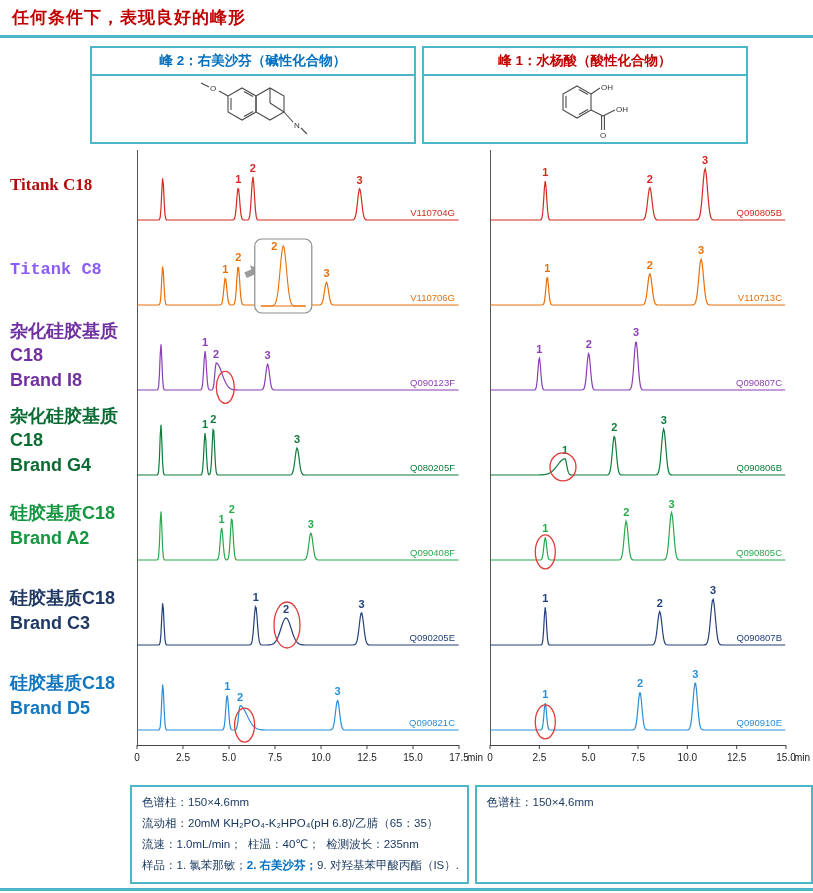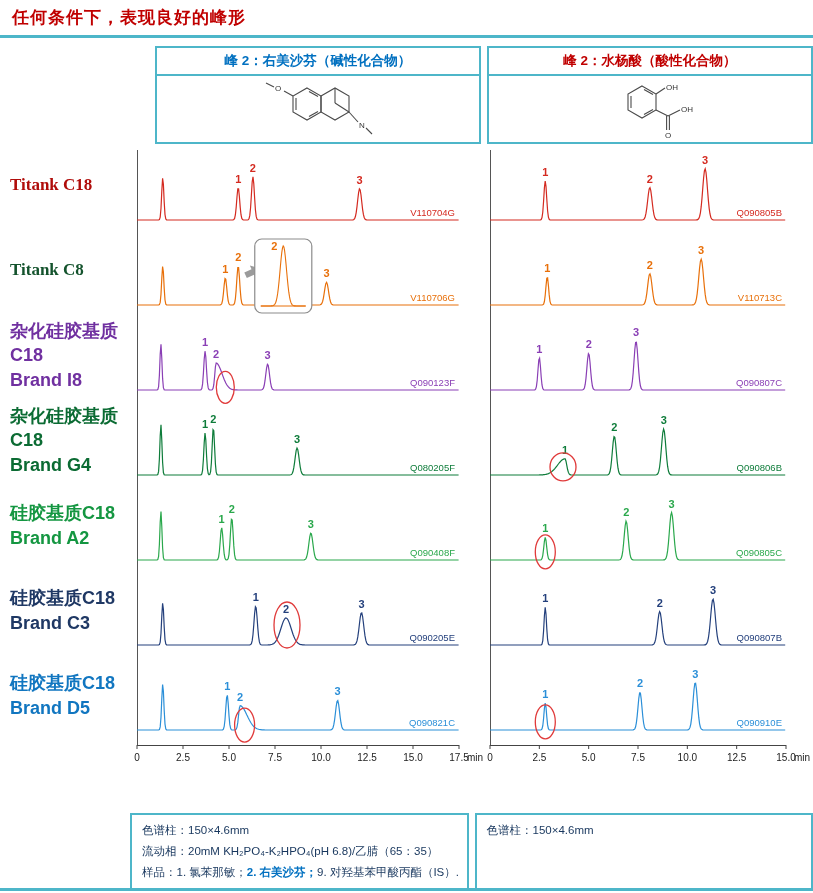--- a/index.html
+++ b/index.html
@@ -1,41 +1,41 @@
 <!DOCTYPE html>
 <html><head>
 <meta charset="utf-8">
 <style>
   html,body{margin:0;padding:0;background:#fff;}
   .page{position:relative;width:813px;height:893px;background:#fff;overflow:hidden;
         font-family:"Liberation Sans","DejaVu Sans",sans-serif;}
   .title{margin:6px 0 0 12px;font-size:17px;font-weight:bold;color:#c00000;letter-spacing:1px;}
   .top-rule{margin-top:6px;border-top:3px solid #4db6c9;}
-  .header-row{display:flex;gap:6px;margin:8px 0 0 66px;justify-content:flex-end;}
+  .header-row{display:flex;gap:6px;margin:8px 0 0 90px;}
   .hbox{width:322px;border:2px solid #4db6c9;background:#fff;}
   .hbox-title{text-align:center;font-weight:bold;font-size:13.5px;padding:4px 0;border-bottom:2px solid #4db6c9;}
   .hbox-title.blue{color:#0070c0;}
   .hbox-title.red{color:#c00000;}
   .hbox-structure{height:66px;display:flex;align-items:center;justify-content:center;}
   .bond{stroke:#4a4a4a;stroke-width:1.1;fill:none;}
   .ring{fill:none;stroke:#4a4a4a;stroke-width:1.1;}
   .chem{font-size:8px;fill:#333;font-family:"Liberation Sans",sans-serif;}
   #rows{margin-top:6px;}
   .chrom-row{display:flex;height:85px;}
   .row-label{width:130px;box-sizing:border-box;padding:0 2px 14px 10px;display:flex;flex-direction:column;
              justify-content:center;font-weight:bold;font-size:18px;line-height:1.35;}
   .row-label.serif{font-family:"Liberation Serif","DejaVu Serif",serif;font-size:17px;}
   .panel{display:block;}
   .pk{font:bold 11px "Liberation Sans",sans-serif;}
   .code{font:9.5px "Liberation Sans",sans-serif;}
   .ax{font:10px "Liberation Sans",sans-serif;fill:#222;}
   .axis-row{display:flex;height:26px;}
   .cond-row{display:flex;gap:6px;margin:14px 0 0 130px;}
   .cbox{width:322px;box-sizing:content-box;border:2px solid #4db6c9;padding:5px 4px 6px 10px;
-        font-size:11.5px;line-height:21px;color:#17365d;margin-top:28px;}
+        font-size:11.5px;line-height:21px;color:#17365d;}
   .cond-line span{white-space:pre-wrap;}
   .bottom-rule{position:absolute;left:0;right:0;bottom:2px;border-top:3px solid #4db6c9;}
 </style>
 </head>
 <body>
 
 <div class="page">
 
   <div class="title">任何条件下，表现良好的峰形</div>
   <div class="top-rule"></div>
@@ -55,21 +55,21 @@
           <polygon class="ring" points="59,18 73,10 87,18 87,34 73,42 59,34"></polygon>
           <line class="bond" x1="73" y1="10" x2="73" y2="25"></line>
           <line class="bond" x1="73" y1="25" x2="87" y2="34"></line>
           <line class="bond" x1="87" y1="34" x2="96" y2="44"></line>
           <text class="chem" x="97" y="50">N</text>
           <line class="bond" x1="104" y1="50" x2="110" y2="56"></line>
         </svg>
       </div>
     </div>
     <div class="hbox">
-      <div class="hbox-title red">峰 2：水杨酸（酸性化合物）</div>
+      <div class="hbox-title red">峰 1：水杨酸（酸性化合物）</div>
       <div class="hbox-structure">
         <svg width="92" height="62" viewBox="0 0 92 62" style="overflow:visible">
           <polygon class="ring" points="38,8 52,16 52,32 38,40 24,32 24,16"></polygon>
           <line class="bond" x1="27" y1="18" x2="27" y2="30"></line>
           <line class="bond" x1="40" y1="11.5" x2="49" y2="16.5"></line>
           <line class="bond" x1="49" y1="31.5" x2="40" y2="36.5"></line>
           <line class="bond" x1="52" y1="16" x2="61" y2="10"></line>
           <text class="chem" x="62" y="12">OH</text>
           <line class="bond" x1="52" y1="32" x2="64" y2="38"></line>
           <line class="bond" x1="62.6" y1="38" x2="62.6" y2="52"></line>
@@ -98,21 +98,21 @@
         <svg width="296" height="85" class="panel" style="overflow: visible; margin-left: 31px;">
           <line x1="0.5" y1="0" x2="0.5" y2="85" stroke="#555" stroke-width="1"></line>
           <path d="M0,70L0.0,70.0L0.8,70.0L1.6,70.0L2.4,70.0L3.2,70.0L4.0,70.0L4.8,70.0L5.6,70.0L6.4,70.0L7.2,70.0L8.0,70.0L8.8,70.0L9.6,70.0L10.4,70.0L11.2,70.0L12.0,70.0L12.8,70.0L13.6,70.0L14.4,70.0L15.2,70.0L16.0,70.0L16.8,70.0L17.6,70.0L18.4,70.0L19.2,70.0L20.0,70.0L20.8,70.0L21.6,70.0L22.4,70.0L23.2,70.0L24.0,70.0L24.8,70.0L25.6,70.0L26.4,70.0L27.2,70.0L28.0,70.0L28.8,70.0L29.6,70.0L30.4,70.0L31.2,70.0L32.0,70.0L32.8,70.0L33.6,70.0L34.4,70.0L35.2,70.0L36.0,70.0L36.8,70.0L37.6,70.0L38.4,70.0L39.2,70.0L40.0,70.0L40.8,70.0L41.6,70.0L42.4,70.0L43.2,70.0L44.0,70.0L44.8,70.0L45.6,70.0L46.4,70.0L47.2,70.0L48.0,70.0L48.8,70.0L49.6,70.0L50.4,69.9L51.2,69.5L52.0,67.6L52.8,62.0L53.6,51.0L54.4,37.9L55.2,31.1L56.0,36.4L56.8,49.2L57.6,60.8L58.4,67.1L59.2,69.3L60.0,69.9L60.8,70.0L61.6,70.0L62.4,70.0L63.2,70.0L64.0,70.0L64.8,70.0L65.6,70.0L66.4,70.0L67.2,70.0L68.0,70.0L68.8,70.0L69.6,70.0L70.4,70.0L71.2,70.0L72.0,70.0L72.8,70.0L73.6,70.0L74.4,70.0L75.2,70.0L76.0,70.0L76.8,70.0L77.6,70.0L78.4,70.0L79.2,70.0L80.0,70.0L80.8,70.0L81.6,70.0L82.4,70.0L83.2,70.0L84.0,70.0L84.8,70.0L85.6,70.0L86.4,70.0L87.2,70.0L88.0,70.0L88.8,70.0L89.6,70.0L90.4,70.0L91.2,70.0L92.0,70.0L92.8,70.0L93.6,70.0L94.4,70.0L95.2,70.0L96.0,70.0L96.8,70.0L97.6,70.0L98.4,70.0L99.2,70.0L100.0,70.0L100.8,70.0L101.6,70.0L102.4,70.0L103.2,70.0L104.0,70.0L104.8,70.0L105.6,70.0L106.4,70.0L107.2,70.0L108.0,70.0L108.8,70.0L109.6,70.0L110.4,70.0L111.2,70.0L112.0,70.0L112.8,70.0L113.6,70.0L114.4,70.0L115.2,70.0L116.0,70.0L116.8,70.0L117.6,70.0L118.4,70.0L119.2,70.0L120.0,70.0L120.8,70.0L121.6,70.0L122.4,70.0L123.2,70.0L124.0,70.0L124.8,70.0L125.6,70.0L126.4,70.0L127.2,70.0L128.0,70.0L128.8,70.0L129.6,70.0L130.4,70.0L131.2,70.0L132.0,70.0L132.8,70.0L133.6,70.0L134.4,70.0L135.2,70.0L136.0,70.0L136.8,70.0L137.6,70.0L138.4,70.0L139.2,70.0L140.0,70.0L140.8,70.0L141.6,70.0L142.4,70.0L143.2,70.0L144.0,70.0L144.8,70.0L145.6,70.0L146.4,70.0L147.2,70.0L148.0,70.0L148.8,70.0L149.6,70.0L150.4,70.0L151.2,70.0L152.0,70.0L152.8,69.8L153.6,69.5L154.4,68.6L155.2,66.7L156.0,63.2L156.8,57.8L157.6,51.0L158.4,44.0L159.2,39.0L160.0,37.7L160.8,40.6L161.6,46.7L162.4,53.8L163.2,60.2L164.0,64.8L164.8,67.6L165.6,69.0L166.4,69.7L167.2,69.9L168.0,70.0L168.8,70.0L169.6,70.0L170.4,70.0L171.2,70.0L172.0,70.0L172.8,70.0L173.6,70.0L174.4,70.0L175.2,70.0L176.0,70.0L176.8,70.0L177.6,70.0L178.4,70.0L179.2,70.0L180.0,70.0L180.8,70.0L181.6,70.0L182.4,70.0L183.2,70.0L184.0,70.0L184.8,70.0L185.6,70.0L186.4,70.0L187.2,70.0L188.0,70.0L188.8,70.0L189.6,70.0L190.4,70.0L191.2,70.0L192.0,70.0L192.8,70.0L193.6,70.0L194.4,70.0L195.2,70.0L196.0,70.0L196.8,70.0L197.6,70.0L198.4,70.0L199.2,70.0L200.0,70.0L200.8,70.0L201.6,70.0L202.4,70.0L203.2,70.0L204.0,70.0L204.8,70.0L205.6,70.0L206.4,69.9L207.2,69.8L208.0,69.4L208.8,68.5L209.6,66.5L210.4,62.8L211.2,56.7L212.0,48.1L212.8,37.9L213.6,28.0L214.4,20.9L215.2,18.8L216.0,22.3L216.8,30.4L217.6,40.7L218.4,50.6L219.2,58.6L220.0,64.0L220.8,67.2L221.6,68.8L222.4,69.6L223.2,69.9L224.0,70.0L224.8,70.0L225.6,70.0L226.4,70.0L227.2,70.0L228.0,70.0L228.8,70.0L229.6,70.0L230.4,70.0L231.2,70.0L232.0,70.0L232.8,70.0L233.6,70.0L234.4,70.0L235.2,70.0L236.0,70.0L236.8,70.0L237.6,70.0L238.4,70.0L239.2,70.0L240.0,70.0L240.8,70.0L241.6,70.0L242.4,70.0L243.2,70.0L244.0,70.0L244.8,70.0L245.6,70.0L246.4,70.0L247.2,70.0L248.0,70.0L248.8,70.0L249.6,70.0L250.4,70.0L251.2,70.0L252.0,70.0L252.8,70.0L253.6,70.0L254.4,70.0L255.2,70.0L256.0,70.0L256.8,70.0L257.6,70.0L258.4,70.0L259.2,70.0L260.0,70.0L260.8,70.0L261.6,70.0L262.4,70.0L263.2,70.0L264.0,70.0L264.8,70.0L265.6,70.0L266.4,70.0L267.2,70.0L268.0,70.0L268.8,70.0L269.6,70.0L270.4,70.0L271.2,70.0L272.0,70.0L272.8,70.0L273.6,70.0L274.4,70.0L275.2,70.0L276.0,70.0L276.8,70.0L277.6,70.0L278.4,70.0L279.2,70.0L280.0,70.0L280.8,70.0L281.6,70.0L282.4,70.0L283.2,70.0L284.0,70.0L284.8,70.0L285.6,70.0L286.4,70.0L287.2,70.0L288.0,70.0L288.8,70.0L289.6,70.0L290.4,70.0L291.2,70.0L292.0,70.0L292.8,70.0L293.6,70.0L294.4,70.0L295.2,70.0" fill="none" stroke="#d42a20" stroke-width="1.2"></path>
           <text x="55.3" y="26.1" text-anchor="middle" class="pk" fill="#d42a20">1</text>
           <text x="159.8" y="32.6" text-anchor="middle" class="pk" fill="#d42a20">2</text>
           <text x="215.1" y="13.7" text-anchor="middle" class="pk" fill="#d42a20">3</text>
           <text x="292" y="66" text-anchor="end" class="code" fill="#d42a20">Q090805B</text>
         </svg>
       </div>
       <div class="chrom-row">
-        <div class="row-label serif" style="color: #14532d;">
+        <div class="row-label serif" style="color: #8b5cf6; font-family: Liberation Mono, monospace;">
           <div>Titank C8</div>
         </div>
         <svg width="322" height="85" class="panel" style="overflow: visible; margin-left: 7px;">
           <line x1="0.5" y1="0" x2="0.5" y2="85" stroke="#555" stroke-width="1"></line>
           <path d="M0,70L0.0,70.0L0.8,70.0L1.6,70.0L2.4,70.0L3.2,70.0L4.0,70.0L4.8,70.0L5.6,70.0L6.4,70.0L7.2,70.0L8.0,70.0L8.8,70.0L9.6,70.0L10.4,70.0L11.2,70.0L12.0,70.0L12.8,70.0L13.6,70.0L14.4,70.0L15.2,70.0L16.0,70.0L16.8,70.0L17.6,70.0L18.4,70.0L19.2,70.0L20.0,70.0L20.8,70.0L21.6,70.0L22.4,69.6L23.2,67.4L24.0,59.1L24.8,43.4L25.6,31.5L26.4,37.1L27.2,53.4L28.0,65.0L28.8,69.1L29.6,69.9L30.4,70.0L31.2,70.0L32.0,70.0L32.8,70.0L33.6,70.0L34.4,70.0L35.2,70.0L36.0,70.0L36.8,70.0L37.6,70.0L38.4,70.0L39.2,70.0L40.0,70.0L40.8,70.0L41.6,70.0L42.4,70.0L43.2,70.0L44.0,70.0L44.8,70.0L45.6,70.0L46.4,70.0L47.2,70.0L48.0,70.0L48.8,70.0L49.6,70.0L50.4,70.0L51.2,70.0L52.0,70.0L52.8,70.0L53.6,70.0L54.4,70.0L55.2,70.0L56.0,70.0L56.8,70.0L57.6,70.0L58.4,70.0L59.2,70.0L60.0,70.0L60.8,70.0L61.6,70.0L62.4,70.0L63.2,70.0L64.0,70.0L64.8,70.0L65.6,70.0L66.4,70.0L67.2,70.0L68.0,70.0L68.8,70.0L69.6,70.0L70.4,70.0L71.2,70.0L72.0,70.0L72.8,70.0L73.6,70.0L74.4,70.0L75.2,70.0L76.0,70.0L76.8,70.0L77.6,70.0L78.4,70.0L79.2,70.0L80.0,70.0L80.8,70.0L81.6,70.0L82.4,70.0L83.2,69.9L84.0,69.6L84.8,68.5L85.6,65.1L86.4,58.5L87.2,49.8L88.0,43.6L88.8,44.4L89.6,51.5L90.4,60.1L91.2,66.0L92.0,68.8L92.8,69.7L93.6,70.0L94.4,70.0L95.2,70.0L96.0,69.9L96.8,69.6L97.6,68.0L98.4,63.6L99.2,54.6L100.0,42.1L100.8,32.5L101.6,32.5L102.4,42.1L103.2,54.6L104.0,63.6L104.8,68.0L105.6,69.6L106.4,69.9L107.2,70.0L108.0,70.0L108.8,70.0L109.6,70.0L110.4,70.0L111.2,70.0L112.0,70.0L112.8,70.0L113.6,70.0L114.4,70.0L115.2,70.0L116.0,70.0L116.8,70.0L117.6,70.0L118.4,70.0L119.2,70.0L120.0,70.0L120.8,70.0L121.6,70.0L122.4,70.0L123.2,70.0L124.0,70.0L124.8,70.0L125.6,70.0L126.4,70.0L127.2,70.0L128.0,70.0L128.8,70.0L129.6,70.0L130.4,70.0L131.2,70.0L132.0,70.0L132.8,70.0L133.6,70.0L134.4,70.0L135.2,70.0L136.0,70.0L136.8,70.0L137.6,70.0L138.4,70.0L139.2,70.0L140.0,70.0L140.8,70.0L141.6,70.0L142.4,70.0L143.2,70.0L144.0,70.0L144.8,70.0L145.6,70.0L146.4,70.0L147.2,70.0L148.0,70.0L148.8,70.0L149.6,70.0L150.4,70.0L151.2,70.0L152.0,70.0L152.8,70.0L153.6,70.0L154.4,70.0L155.2,70.0L156.0,70.0L156.8,70.0L157.6,70.0L158.4,70.0L159.2,70.0L160.0,70.0L160.8,70.0L161.6,70.0L162.4,70.0L163.2,70.0L164.0,70.0L164.8,70.0L165.6,70.0L166.4,70.0L167.2,70.0L168.0,70.0L168.8,70.0L169.6,70.0L170.4,70.0L171.2,70.0L172.0,70.0L172.8,70.0L173.6,70.0L174.4,70.0L175.2,70.0L176.0,70.0L176.8,70.0L177.6,70.0L178.4,70.0L179.2,70.0L180.0,70.0L180.8,70.0L181.6,70.0L182.4,70.0L183.2,69.8L184.0,69.4L184.8,68.5L185.6,66.5L186.4,63.1L187.2,58.2L188.0,52.9L188.8,48.7L189.6,47.3L190.4,49.4L191.2,53.9L192.0,59.3L192.8,63.9L193.6,67.0L194.4,68.8L195.2,69.6L196.0,69.9L196.8,70.0L197.6,70.0L198.4,70.0L199.2,70.0L200.0,70.0L200.8,70.0L201.6,70.0L202.4,70.0L203.2,70.0L204.0,70.0L204.8,70.0L205.6,70.0L206.4,70.0L207.2,70.0L208.0,70.0L208.8,70.0L209.6,70.0L210.4,70.0L211.2,70.0L212.0,70.0L212.8,70.0L213.6,70.0L214.4,70.0L215.2,70.0L216.0,70.0L216.8,70.0L217.6,70.0L218.4,70.0L219.2,70.0L220.0,70.0L220.8,70.0L221.6,70.0L222.4,70.0L223.2,70.0L224.0,70.0L224.8,70.0L225.6,70.0L226.4,70.0L227.2,70.0L228.0,70.0L228.8,70.0L229.6,70.0L230.4,70.0L231.2,70.0L232.0,70.0L232.8,70.0L233.6,70.0L234.4,70.0L235.2,70.0L236.0,70.0L236.8,70.0L237.6,70.0L238.4,70.0L239.2,70.0L240.0,70.0L240.8,70.0L241.6,70.0L242.4,70.0L243.2,70.0L244.0,70.0L244.8,70.0L245.6,70.0L246.4,70.0L247.2,70.0L248.0,70.0L248.8,70.0L249.6,70.0L250.4,70.0L251.2,70.0L252.0,70.0L252.8,70.0L253.6,70.0L254.4,70.0L255.2,70.0L256.0,70.0L256.8,70.0L257.6,70.0L258.4,70.0L259.2,70.0L260.0,70.0L260.8,70.0L261.6,70.0L262.4,70.0L263.2,70.0L264.0,70.0L264.8,70.0L265.6,70.0L266.4,70.0L267.2,70.0L268.0,70.0L268.8,70.0L269.6,70.0L270.4,70.0L271.2,70.0L272.0,70.0L272.8,70.0L273.6,70.0L274.4,70.0L275.2,70.0L276.0,70.0L276.8,70.0L277.6,70.0L278.4,70.0L279.2,70.0L280.0,70.0L280.8,70.0L281.6,70.0L282.4,70.0L283.2,70.0L284.0,70.0L284.8,70.0L285.6,70.0L286.4,70.0L287.2,70.0L288.0,70.0L288.8,70.0L289.6,70.0L290.4,70.0L291.2,70.0L292.0,70.0L292.8,70.0L293.6,70.0L294.4,70.0L295.2,70.0L296.0,70.0L296.8,70.0L297.6,70.0L298.4,70.0L299.2,70.0L300.0,70.0L300.8,70.0L301.6,70.0L302.4,70.0L303.2,70.0L304.0,70.0L304.8,70.0L305.6,70.0L306.4,70.0L307.2,70.0L308.0,70.0L308.8,70.0L309.6,70.0L310.4,70.0L311.2,70.0L312.0,70.0L312.8,70.0L313.6,70.0L314.4,70.0L315.2,70.0L316.0,70.0L316.8,70.0L317.6,70.0L318.4,70.0L319.2,70.0L320.0,70.0L320.8,70.0L321.6,70.0" fill="none" stroke="#e8700a" stroke-width="1.2"></path>
           <text x="88.3" y="38.0" text-anchor="middle" class="pk" fill="#e8700a">1</text>
           <text x="101.2" y="26.1" text-anchor="middle" class="pk" fill="#e8700a">2</text>
           <text x="189.5" y="42.3" text-anchor="middle" class="pk" fill="#e8700a">3</text>
           <text x="318" y="66" text-anchor="end" class="code" fill="#e8700a">V110706G</text>
           <path d="M0,-3 L8,-3 L8,-7 L16,0 L8,7 L8,3 L0,3 Z" fill="#9b9b9b" transform="translate(108.56,40.3) rotate(-25)"></path>
@@ -286,20 +286,21 @@
         <line x1="296" y1="0" x2="296" y2="4" stroke="#444" stroke-width="1"></line>
         <text x="296" y="16" text-anchor="middle" class="ax">15.0</text>
         <text x="304" y="16" text-anchor="start" class="ax">min</text>
       </svg>
     </div>
 
   <div class="cond-row">
     <div class="cbox" id="cond-left">
         <div class="cond-line"><span>色谱柱：150×4.6mm</span></div>
         <div class="cond-line"><span>流动相：20mM KH₂PO₄-K₂HPO₄(pH 6.8)/乙腈（65：35）</span></div>
+        <div class="cond-line"><span>流速：1.0mL/min；  柱温：40℃；  检测波长：235nm</span></div>
         <div class="cond-line"><span>样品：1. 氯苯那敏；</span><span style="color: rgb(0, 112, 192); font-weight: bold;">2. 右美沙芬；</span><span>9. 对羟基苯甲酸丙酯（IS）.</span></div>
       </div>
     <div class="cbox" id="cond-right">
         <div class="cond-line"><span>色谱柱：150×4.6mm</span></div>
       </div>
   </div>
 
   <div class="bottom-rule"></div>
 </div>
 

